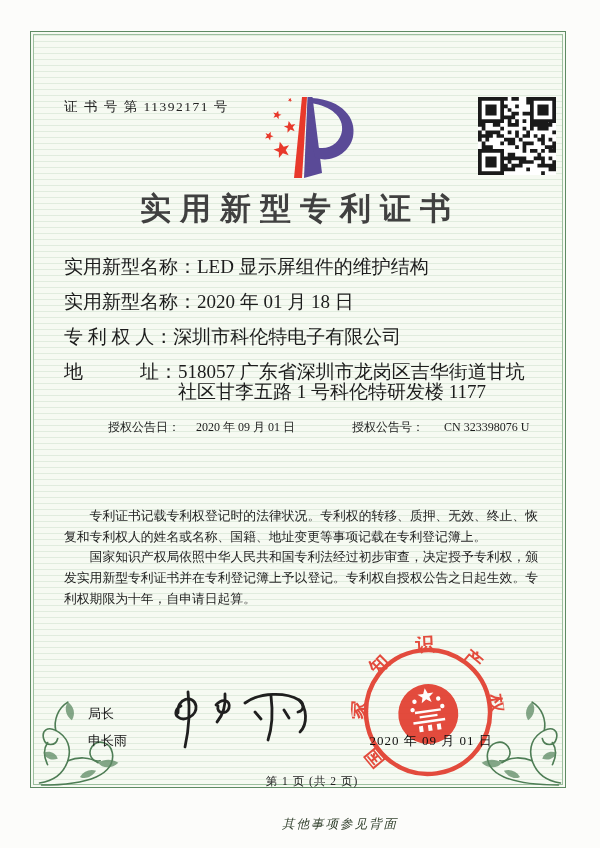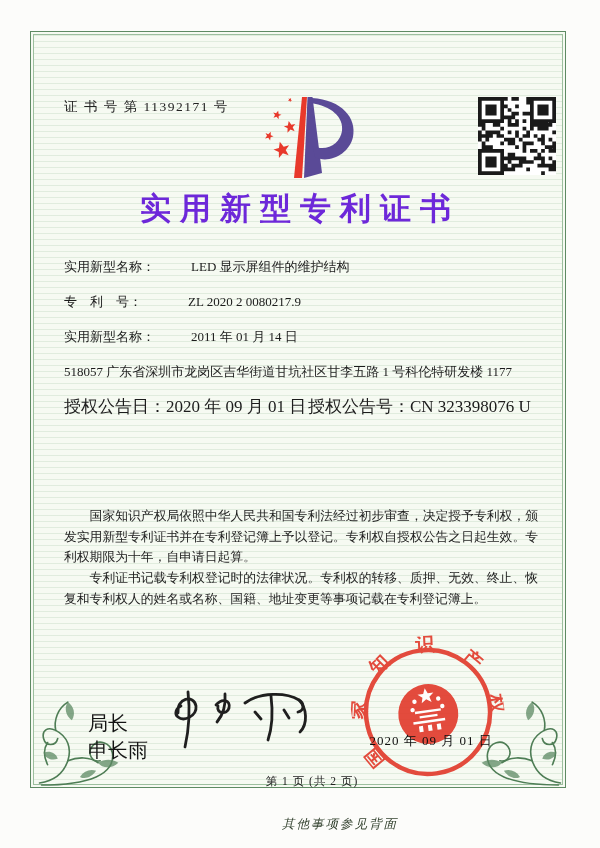--- a/index.html
+++ b/index.html
@@ -31,39 +31,39 @@
   .cert-no{
     position:absolute;left:64px;top:98px;
     font-size:13.5px;letter-spacing:1.5px;color:#222;z-index:2;
   }
   .logo{position:absolute;left:238px;top:84px;width:132px;height:102px;z-index:2;}
   .qr{position:absolute;left:478px;top:97px;width:78px;height:78px;z-index:2;background:#fff;}
 
   .title{
     position:absolute;left:0;top:188px;width:100%;
     text-align:center;font-size:31px;font-weight:bold;
-    letter-spacing:9px;color:#6d28d9;z-index:2;
+    letter-spacing:9px;color:#404040;z-index:2;
   }
 
   .fields{position:absolute;left:64px;top:257px;width:476px;z-index:2;}
-  .field-row{display:flex;margin-bottom:15px;font-size:13px;line-height:20px;gap:36px;}
+  .field-row{display:flex;margin-bottom:15px;font-size:19px;line-height:20px;}
   .field-label{flex:0 0 88px;white-space:nowrap;}
   .field-value{flex:1;font-family:Liberation Serif, serif;}
-  .grant-row{display:flex;font-size:17px;line-height:20px;margin-top:2px;}
+  .grant-row{display:flex;font-size:12px;line-height:20px;margin-top:2px;margin-left:44px;}
   .grant-pair1{display:flex;width:244px;}
   .grant-pair2{display:flex;}
-  .grant-pair2 .field-label{flex:0 0 92px;text-align:center;}
+  .grant-pair2 .field-label{flex:0 0 92px;}
 
   .paragraphs{
     position:absolute;left:64px;top:506px;width:474px;z-index:2;
     font-size:12.8px;line-height:1.62;text-align:justify;color:#1e1e1e;
   }
   .paragraphs p{margin:0;text-indent:2em;}
 
-  .sign-block{position:absolute;left:88px;top:700px;z-index:2;font-size:20px;line-height:27px;color:#151515;margin-top:10px;}
+  .sign-block{position:absolute;left:88px;top:700px;z-index:2;font-size:13px;line-height:27px;color:#151515;}
   .signature-svg{position:absolute;left:150px;top:683px;width:185px;height:75px;z-index:2;}
 
   .seal{position:absolute;left:352px;top:636px;width:152px;height:152px;z-index:2;transform:rotate(-8deg);opacity:0.92;}
   .seal-date{
     position:absolute;left:348px;top:732px;width:166px;text-align:center;
     font-size:13px;letter-spacing:1px;color:#101010;z-index:3;
   }
 
   .page-footer{
     position:absolute;left:12px;top:774px;width:100%;text-align:center;
@@ -139,45 +139,46 @@
     </svg>
 
   <div class="title">实用新型专利证书</div>
 
   <div class="fields">
     <div class="field-row">
       <span class="field-label">实用新型名称：</span>
       <span class="field-value">LED 显示屏组件的维护结构</span>
     </div>
     <div class="field-row">
-      <span class="field-label">专　利　号：</span>
-      <span class="field-value">ZL 2020 2 0080217.9</span>
-    </div>
-    <div class="field-row">
       <span class="field-label">实用新型名称：</span>
-      <span class="field-value">2011 年 01 月 14 日</span>
-    </div>
-    <div class="field-row">
+      <span class="field-value">2020 年 01 月 18 日</span>
+    </div>
+    <div class="field-row">
+      <span class="field-label">专 利 权 人：</span>
+      <span class="field-value">深圳市科伦特电子有限公司</span>
+    </div>
+    <div class="field-row">
+      <span class="field-label">地　　　址：</span>
       <span class="field-value">518057 广东省深圳市龙岗区吉华街道甘坑社区甘李五路 1 号科伦特研发楼 1177</span>
     </div>
     <div class="grant-row">
       <span class="grant-pair1">
         <span class="field-label">授权公告日：</span>
         <span>2020 年 09 月 01 日</span>
       </span>
       <span class="grant-pair2">
         <span class="field-label">授权公告号：</span>
         <span>CN 323398076 U</span>
       </span>
     </div>
   </div>
 
   <div class="paragraphs">
+    <p>专利证书记载专利权登记时的法律状况。专利权的转移、质押、无效、终止、恢复和专利权人的姓名或名称、国籍、地址变更等事项记载在专利登记簿上。</p>
     <p>国家知识产权局依照中华人民共和国专利法经过初步审查，决定授予专利权，颁发实用新型专利证书并在专利登记簿上予以登记。专利权自授权公告之日起生效。专利权期限为十年，自申请日起算。</p>
-    <p>专利证书记载专利权登记时的法律状况。专利权的转移、质押、无效、终止、恢复和专利权人的姓名或名称、国籍、地址变更等事项记载在专利登记簿上。</p>
   </div>
 
   <div class="sign-block">
     <div>局长</div>
     <div>申长雨</div>
   </div>
 
   <svg class="signature-svg" viewBox="0 0 185 75">
     <g fill="none" stroke="#1f1f1f" stroke-width="2.8" stroke-linecap="round" stroke-linejoin="round">
       <path d="M28,30 C26,15 44,11 46,23 C47,33 34,39 28,34 C24,31 26,25 31,23"></path>

